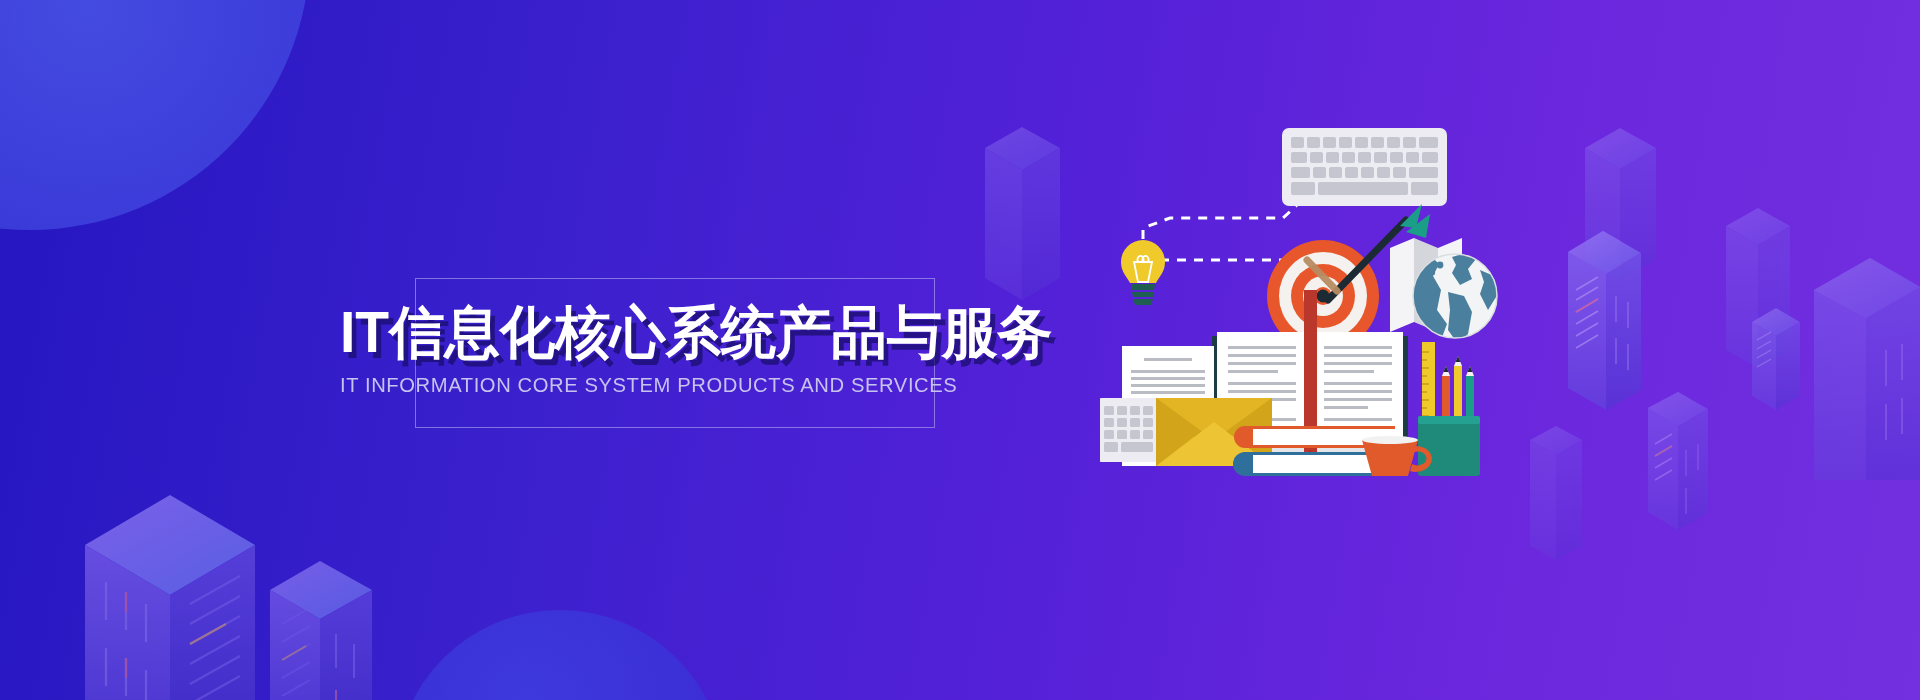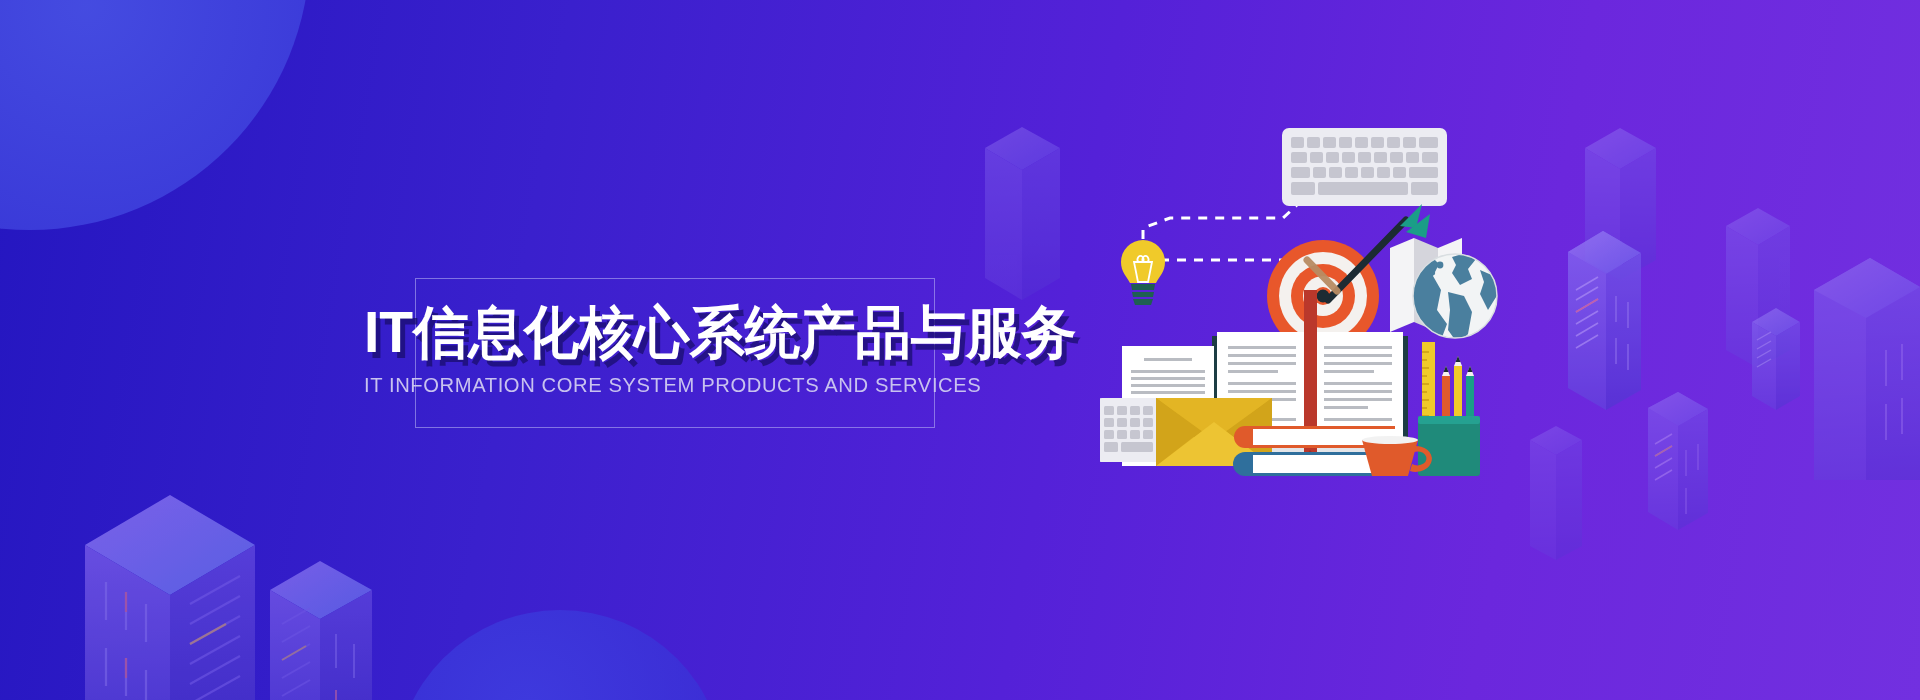--- a/index.html
+++ b/index.html
@@ -42,21 +42,20 @@
   }
   .frame {
     position:absolute; inset:0;
     border:1px solid rgba(190,185,245,.55);
   }
   .title-wrap {
     position:absolute;
     left:-75px; top:25px;
     width:660px;
     text-align:left;
-    margin-left:24px;
   }
   .title {
     font-size:57px;
     font-weight:bold;
     color:#ffffff;
     letter-spacing:0px;
     line-height:1.05;
     white-space:nowrap;
     text-shadow:5px 6px 0 rgba(26,14,110,.75);
     transform:scaleX(.97);

